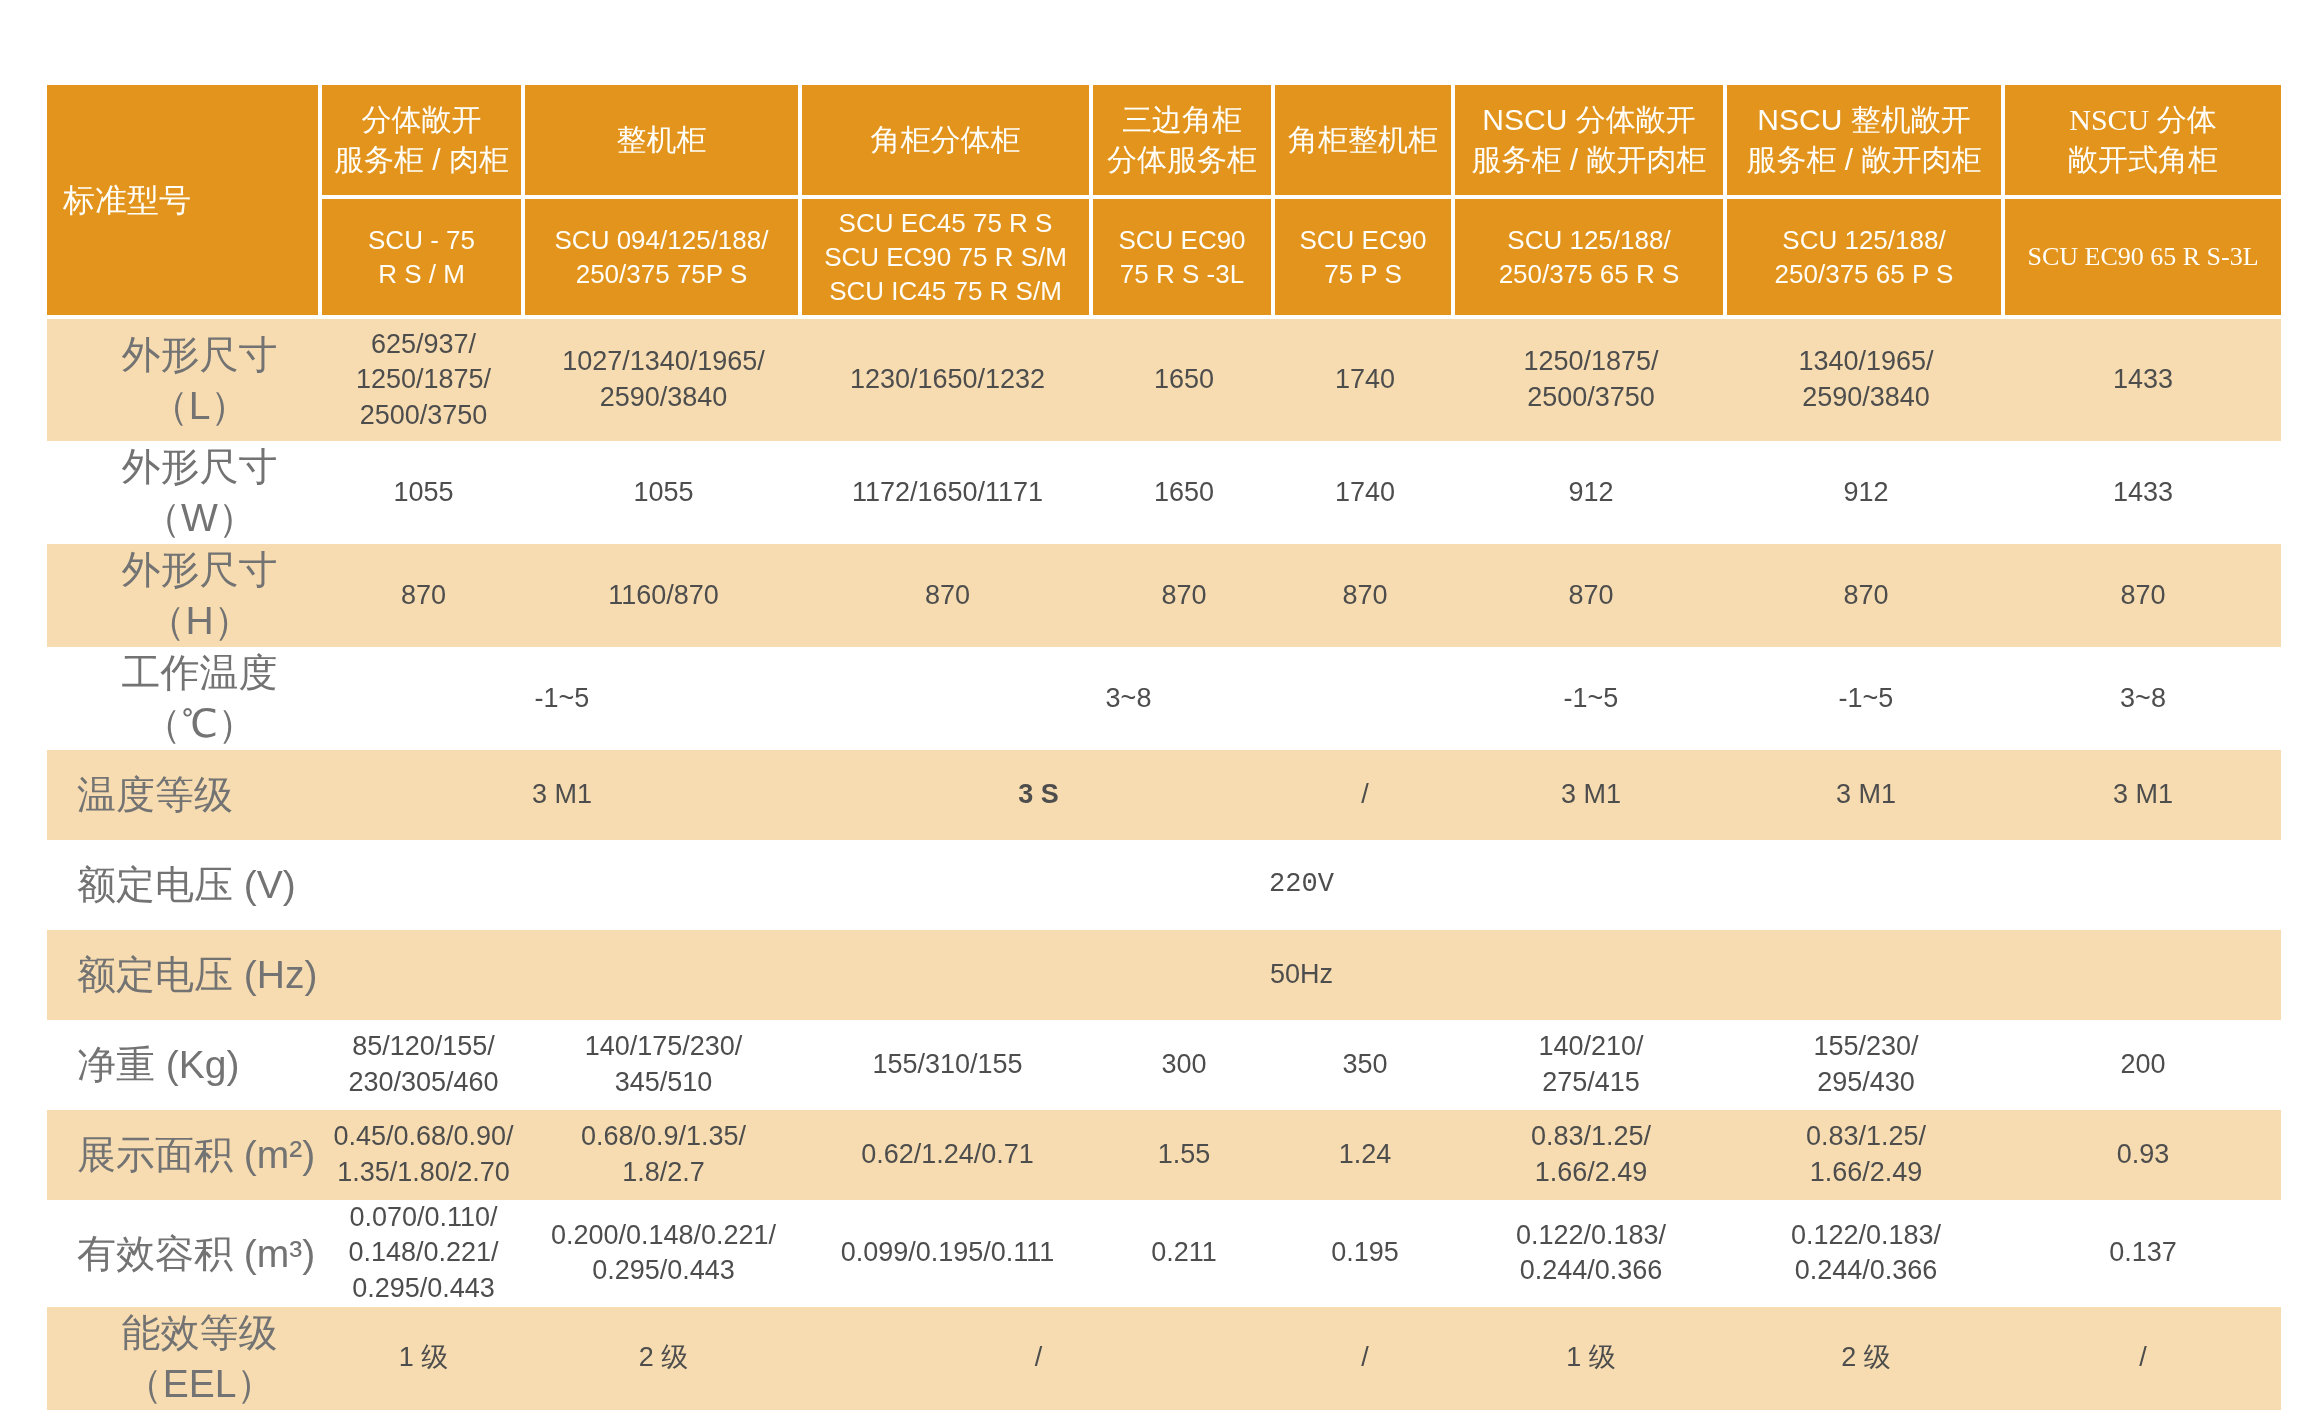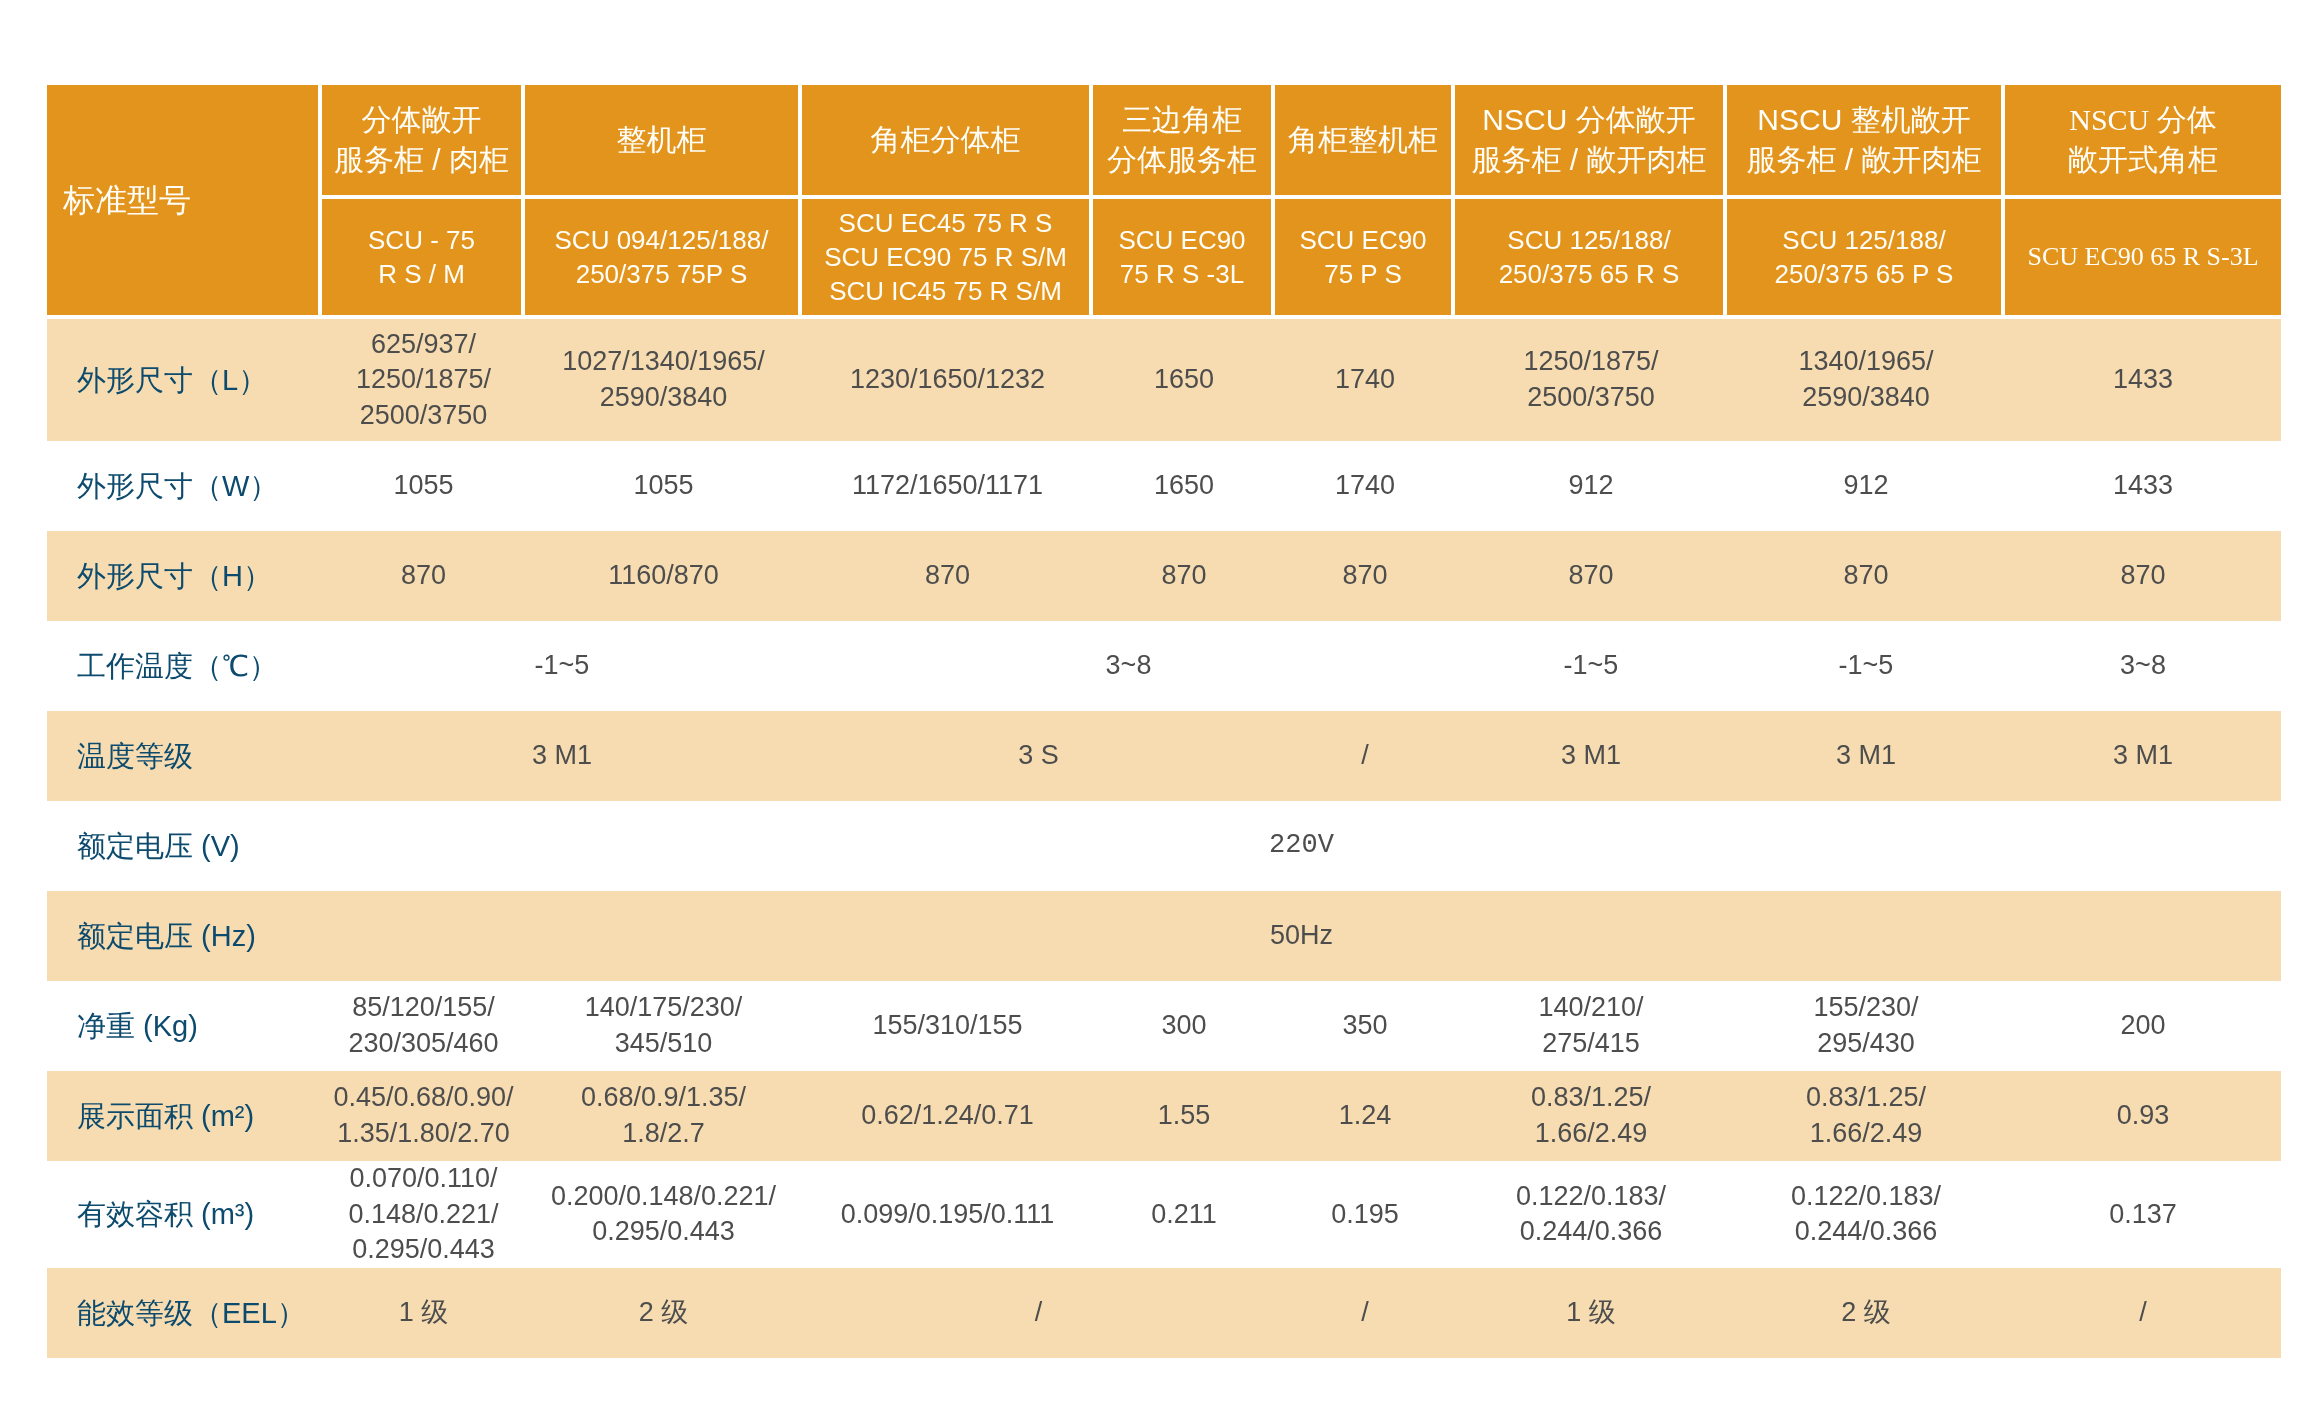--- a/index.html
+++ b/index.html
@@ -56,22 +56,22 @@
     text-align:center;
     color:#4D4D4D;
     font-size:27px;
     line-height:1.32;
     white-space:pre-line;
   }
   .rlabel {
     justify-content:flex-start;
     text-align:center;
     padding-left:30px;
-    font-size:29px;
-    color:#0c4a6e;
+    font-size:39px;
+    color:#737373;
   }
 </style>
 </head>
 <body>
 
 <div class="spec-table">
   <div class="thead">
     <div class="th corner">标准型号</div>
 
     <div class="th group">分体敞开
@@ -149,21 +149,21 @@
         <div class="cell rlabel">工作温度（℃）</div>
         <div class="cell" style="grid-column: span 2;">-1~5</div>
         <div class="cell" style="grid-column: span 3;">3~8</div>
         <div class="cell">-1~5</div>
         <div class="cell">-1~5</div>
         <div class="cell">3~8</div>
       </div>
       <div class="row peach">
         <div class="cell rlabel">温度等级</div>
         <div class="cell" style="grid-column: span 2;">3 M1</div>
-        <div class="cell" style="grid-column: span 2;">3 S</div>
+        <div class="cell" style="grid-column: span 2; font-weight: bold;">3 S</div>
         <div class="cell">/</div>
         <div class="cell">3 M1</div>
         <div class="cell">3 M1</div>
         <div class="cell">3 M1</div>
       </div>
       <div class="row white">
         <div class="cell rlabel">额定电压 (V)</div>
         <div class="cell" style="grid-column: span 8; font-family: Liberation Mono, monospace;">220V</div>
       </div>
       <div class="row peach">

